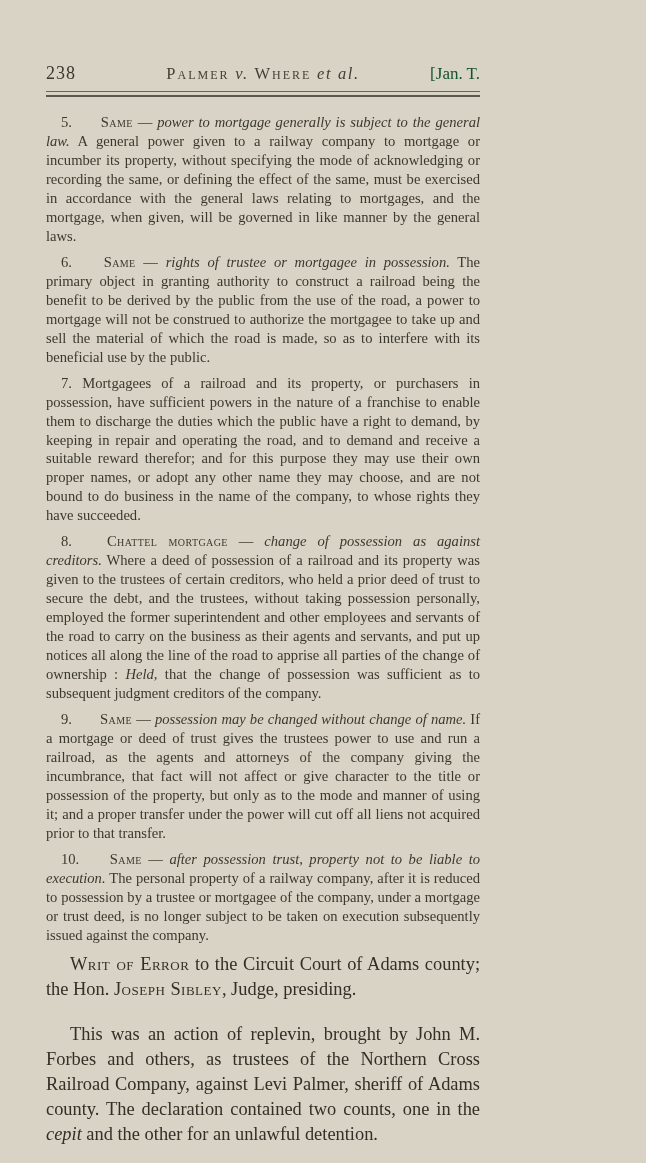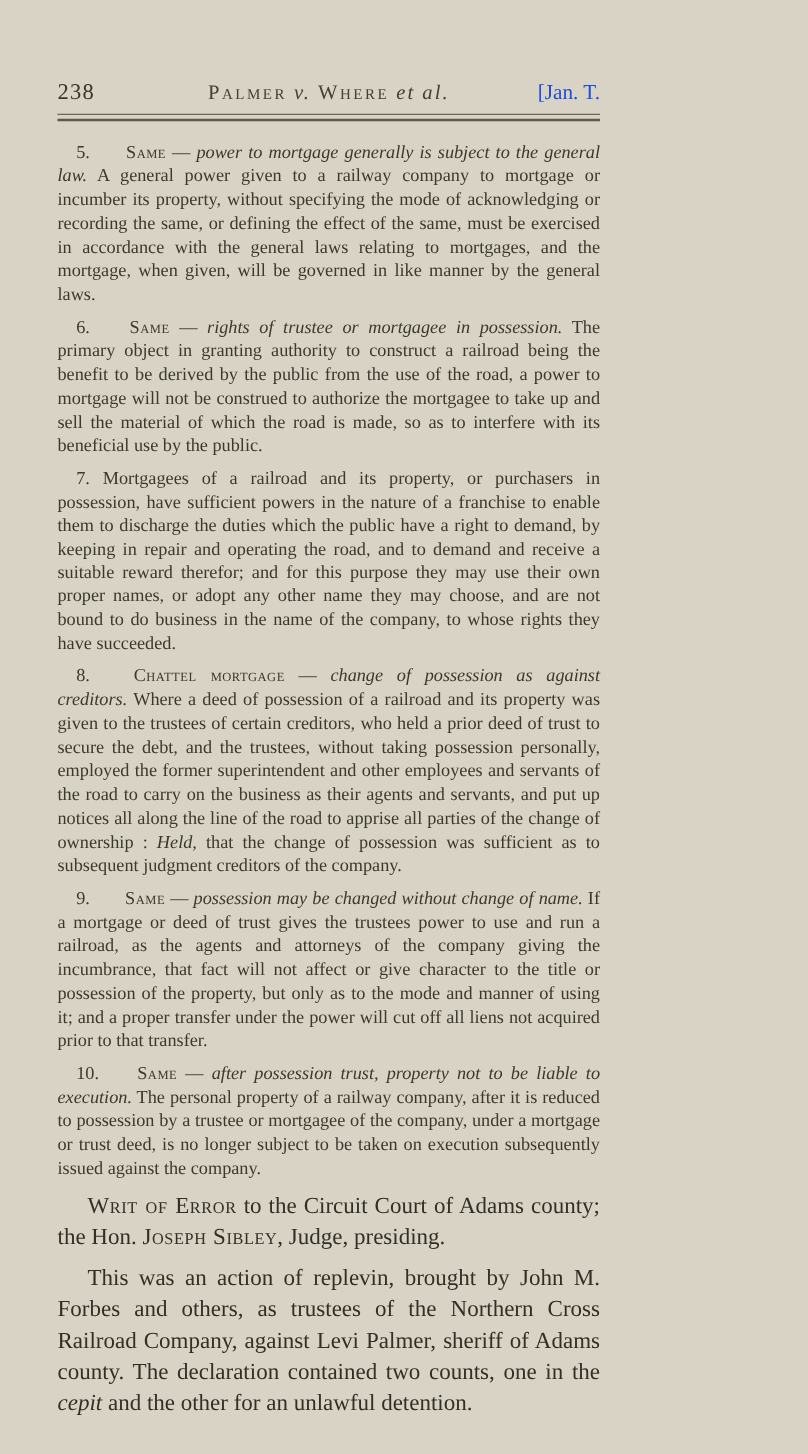--- a/index.html
+++ b/index.html
@@ -40,21 +40,21 @@
     text-align: center;
     font-size: 16.5px;
     letter-spacing: 1.6px;
     color: #444034;
     white-space: nowrap;
   }
   .case-title .sc { letter-spacing: 2px; text-align: right; }
   .term {
     text-align: right;
     font-size: 17px;
-    color: #1d4ed8;
+    color: #14532d;
     margin-top: 24px;
   }
 
   .rule-thin {
     border: 0;
     border-top: 1.5px solid rgba(70,66,55,0.75);
     margin: 0 0 3px 0;
   }
   .running-head {
     text-align: center;
@@ -82,21 +82,21 @@
   .bodytext {
     font-size: 18.4px;
     line-height: 1.36;
     text-align: justify;
     margin: 0;
     color: #322f26;
   }
   .indent { text-indent: 24px; }
   .bodytext .sc { letter-spacing: 0.5px; }
   #writ-para { }
-  #action-para { margin-top: 8px; }
+  #action-para { margin-top: 20px; }
 </style>
 </head>
 <body>
 
 <div class="page">
 
   <header class="page-header">
     <span class="page-num">238</span>
     <span class="case-title"><span class="sc">Palmer</span>
 <span class="it">v.</span>

